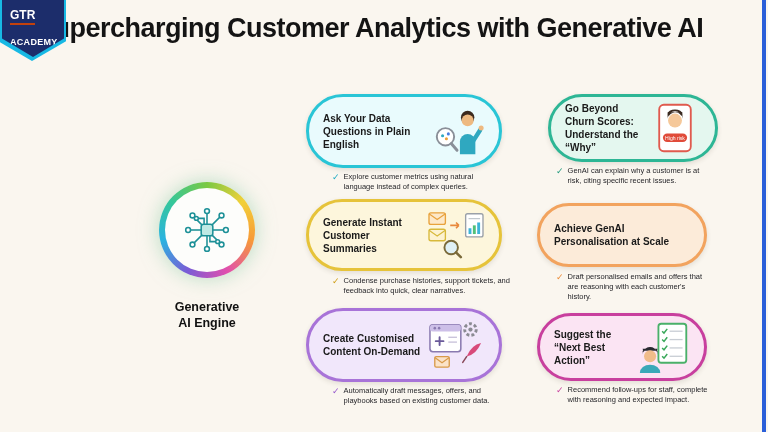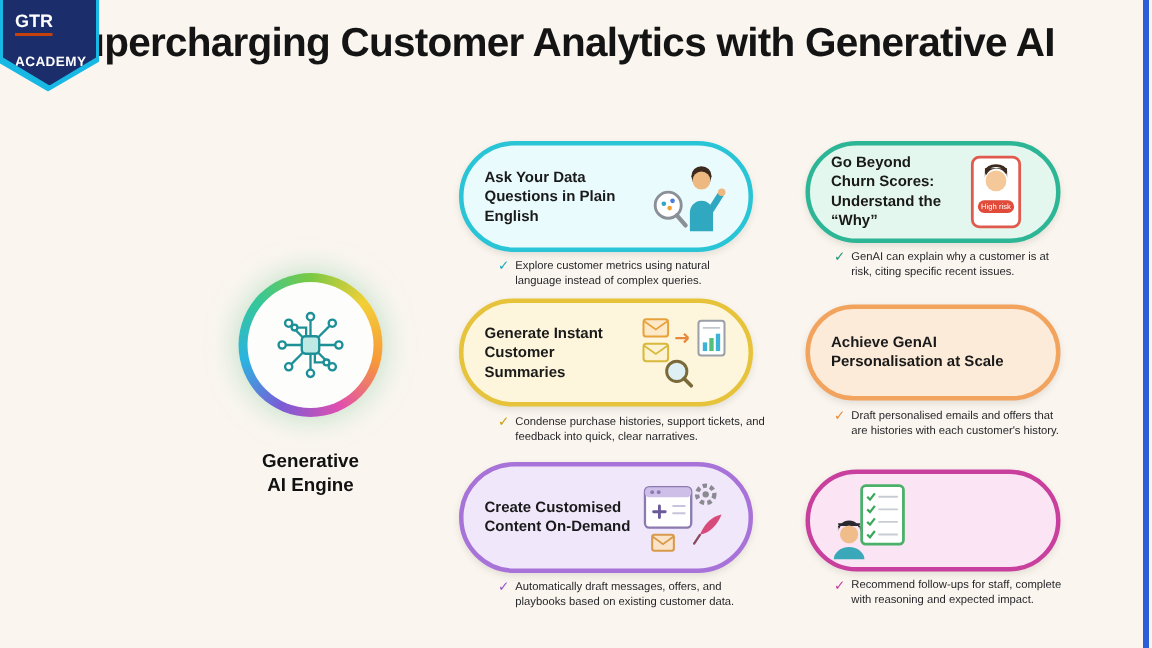--- a/index.html
+++ b/index.html
@@ -124,21 +124,21 @@
       <path d="M44 38 l7 -11" stroke="#2fa8c0" stroke-width="4.5" stroke-linecap="round"></path>
       <circle cx="52" cy="25" r="2.6" fill="#eeb980"></circle>
     </svg>
   </div>
 </div>
 <div class="caption" style="left: 332px; top: 172px; width: 172px; --bc: #29c5d6; --bg: #e9fbfd; --ac: #1ba9c2;">
   <span class="tick">✓</span>
   <span>Explore customer metrics using natural language instead of complex queries.</span>
 </div>
 
-<div class="card" style="left: 537px; top: 94px; width: 170px; height: 68px; --bc: #2db695; --bg: #e4f7ef; --ac: #21997c;">
+<div class="card" style="left: 548px; top: 94px; width: 170px; height: 68px; --bc: #2db695; --bg: #e4f7ef; --ac: #21997c;">
   <div class="card-title">Go Beyond Churn Scores: Understand the “Why”</div>
   <div class="card-illust">
     <svg viewBox="0 0 56 56" width="52" height="52">
       <rect x="11" y="3" width="34" height="50" rx="5" fill="#fff" stroke="#e05a4e" stroke-width="2"></rect>
       <path d="M20 18 a8 8 0 0 1 16 0 v-5 a8 5 0 0 0 -16 0 z" fill="#3a2a20"></path>
       <circle cx="28" cy="20" r="7.5" fill="#f5c89a"></circle>
       <path d="M21 16 a8 8 0 0 1 14 -1 l1 -4 h-16 z" fill="#3a2a20"></path>
       <rect x="15" y="34" width="26" height="9" rx="4.5" fill="#e04b3a"></rect>
       <text x="28" y="40.5" font-size="5.5" fill="#fff" text-anchor="middle" font-family="Liberation Sans, sans-serif">High risk</text>
     </svg>
@@ -171,21 +171,21 @@
 <div class="caption" style="left: 332px; top: 276px; width: 178px; --bc: #e6c33a; --bg: #fdf6dc; --ac: #cf9d12;">
   <span class="tick">✓</span>
   <span>Condense purchase histories, support tickets, and feedback into quick, clear narratives.</span>
 </div>
 
 <div class="card" style="left: 537px; top: 203px; width: 170px; height: 64px; --bc: #f2a35e; --bg: #fcebd9; --ac: #ec8a36;">
   <div class="card-title">Achieve GenAI Personalisation at Scale</div>
 </div>
 <div class="caption" style="left: 556px; top: 272px; width: 152px; --bc: #f2a35e; --bg: #fcebd9; --ac: #ec8a36;">
   <span class="tick">✓</span>
-  <span>Draft personalised emails and offers that are histories with each customer's history.</span>
+  <span>Draft personalised emails and offers that are reasoning with each customer's history.</span>
 </div>
 
 <div class="card" style="left: 306px; top: 308px; width: 196px; height: 74px; --bc: #a873d8; --bg: #f1e7fb; --ac: #9456cc;">
   <div class="card-title">Create Customised Content On-Demand</div>
   <div class="card-illust">
     <svg viewBox="0 0 60 56" width="58" height="54">
       <rect x="3" y="7" width="32" height="28" rx="3" fill="#fff" stroke="#8a7ab0" stroke-width="1.6"></rect>
       <rect x="3" y="7" width="32" height="7" rx="3" fill="#cdbfe8"></rect>
       <circle cx="8" cy="10.5" r="1.3" fill="#8a7ab0"></circle>
         <circle cx="12.5" cy="10.5" r="1.3" fill="#8a7ab0"></circle>
@@ -200,20 +200,21 @@
       <path d="M8 41 l7.5 5.5 7.5 -5.5" stroke="#d89a4a" stroke-width="1.2" fill="none"></path>
     </svg>
   </div>
 </div>
 <div class="caption" style="left: 332px; top: 386px; width: 178px; --bc: #a873d8; --bg: #f1e7fb; --ac: #9456cc;">
   <span class="tick">✓</span>
   <span>Automatically draft messages, offers, and playbooks based on existing customer data.</span>
 </div>
 
 <div class="card" style="left: 537px; top: 313px; width: 170px; height: 68px; --bc: #c83f9e; --bg: #fbe4f3; --ac: #c83f9e;">
+  <div class="card-title">Suggest the “Next Best Action”</div>
   <div class="card-illust">
     <svg viewBox="0 0 56 56" width="52" height="52">
       <rect x="22" y="3" width="30" height="42" rx="3" fill="#fff" stroke="#4ab06a" stroke-width="2"></rect>
       <g stroke="#3aa85a" stroke-width="1.6" fill="none">
         <path d="M26 11 l2 2 l3.5 -4.5"></path>
           <path d="M26 20 l2 2 l3.5 -4.5"></path>
         <path d="M26 29 l2 2 l3.5 -4.5"></path>
           <path d="M26 38 l2 2 l3.5 -4.5"></path>
       </g>
       <g stroke="#c8cdd4" stroke-width="1.4">

